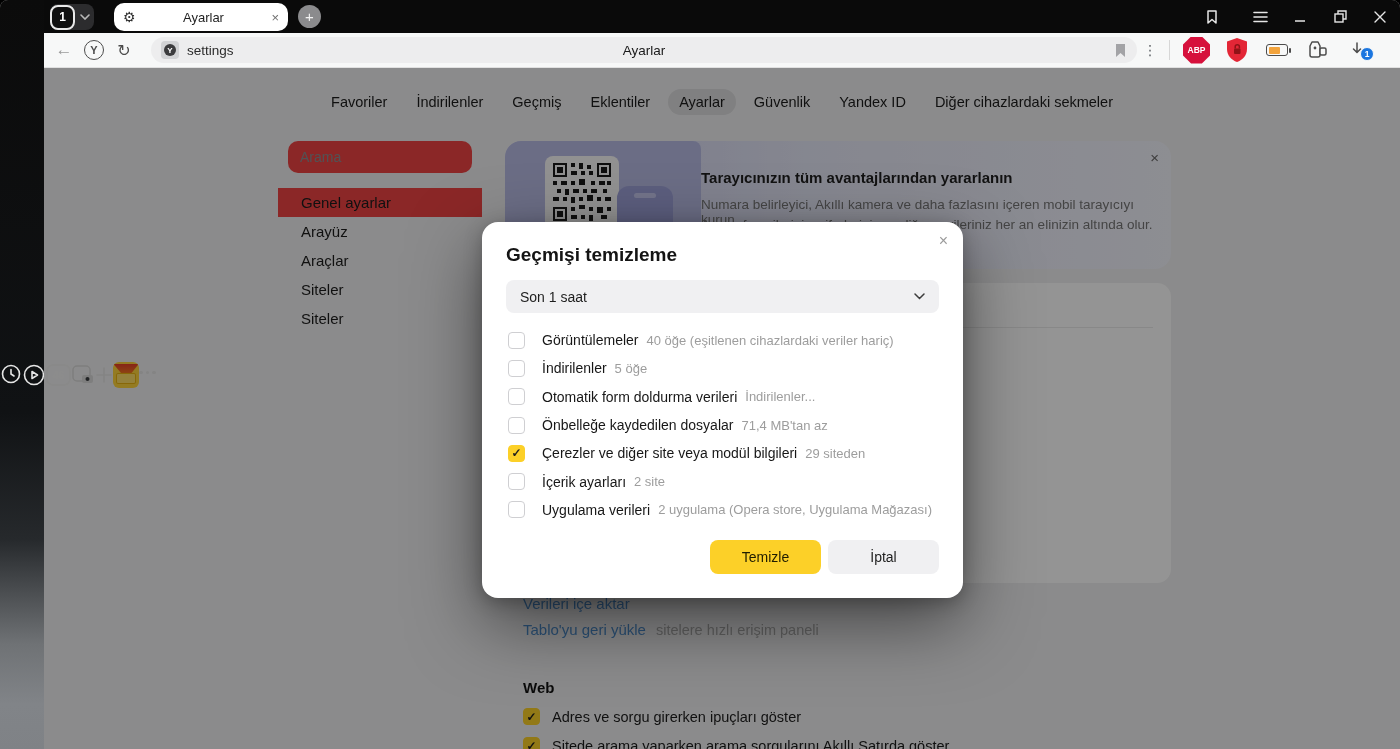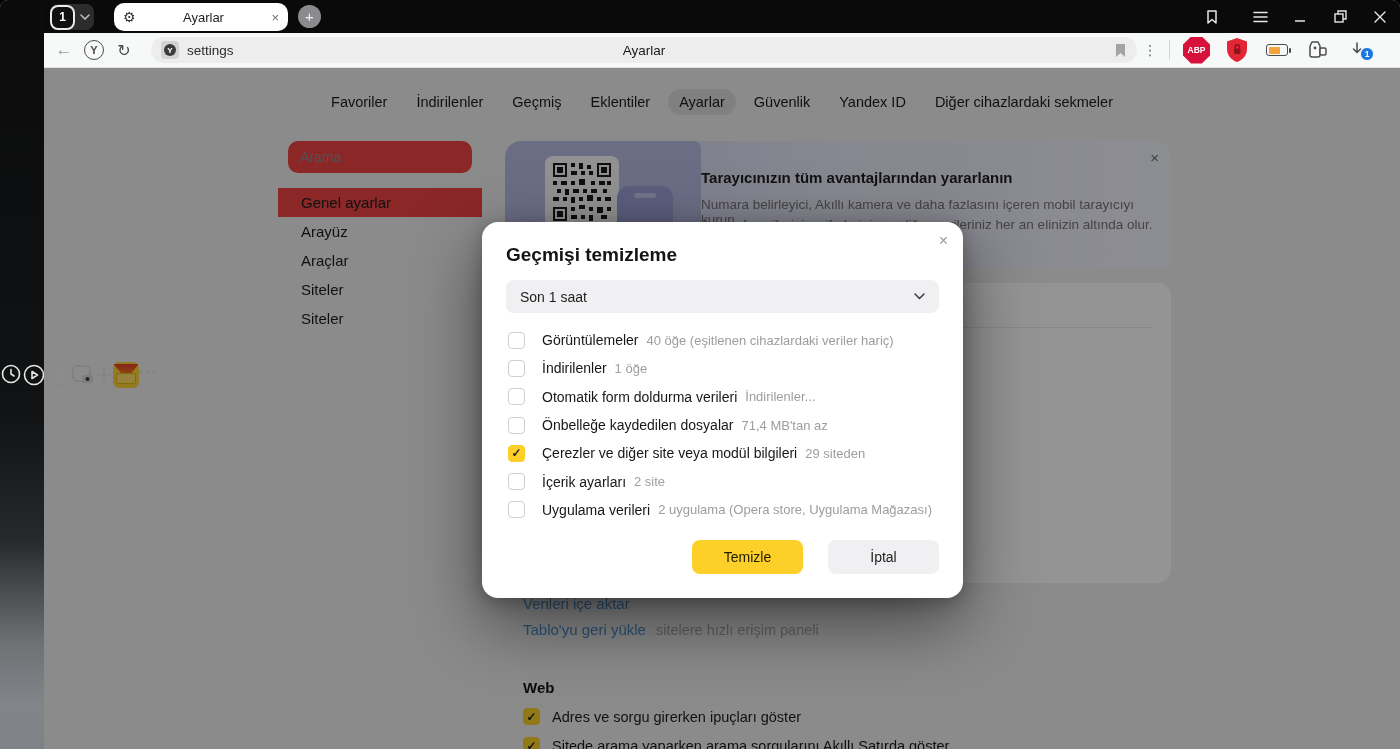--- a/index.html
+++ b/index.html
@@ -124,21 +124,21 @@
   .mtitle { position:absolute; left:24px; top:22px; font-size:19px; font-weight:bold; color:#141414; }
   .mselect { position:absolute; left:24px; top:58px; width:433px; height:33px; background:#f0f0f2; border-radius:8px;
     display:flex; align-items:center; padding:0 14px; font-size:14px; color:#1e1e1e; }
   .mselect .chev { margin-left:auto; }
   .mrows { position:absolute; left:26px; top:104px; right:24px; }
   .mrow { height:28.3px; display:flex; align-items:center; gap:0; }
   .mrow .mlabel { margin-left:17px; font-size:14px; color:#171717; white-space:nowrap; }
   .mrow .mmeta { margin-left:8px; font-size:13px; color:#9d9d9d; white-space:nowrap; }
   .mbtns { position:absolute; right:24px; top:318px; display:flex; gap:7px; }
   .btn { height:34px; border:none; border-radius:8px; font-size:14px; font-family:"Liberation Sans", sans-serif;
-    display:flex; align-items:center; justify-content:center;margin-left:18px; }
+    display:flex; align-items:center; justify-content:center; }
   .btn.primary { width:111px; background:#fcd028; color:#201d00; }
   .btn.plain { width:111px; background:#f0f0f2; color:#1e1e1e; }
 
   svg { display:block; }
 </style>
 </head>
 <body>
 
 <div class="window">
 
@@ -400,21 +400,21 @@
       </div>
       <div class="mrows">
         <div class="mrow">
           <span class="cb"></span>
           <span class="mlabel">Görüntülemeler</span>
           <span class="mmeta">40 öğe (eşitlenen cihazlardaki veriler hariç)</span>
         </div>
         <div class="mrow">
           <span class="cb"></span>
           <span class="mlabel">İndirilenler</span>
-          <span class="mmeta">1 öğe</span>
+          <span class="mmeta">5 öğe</span>
         </div>
         <div class="mrow">
           <span class="cb"></span>
           <span class="mlabel">Otomatik form doldurma verileri</span>
           <span class="mmeta">İndirilenler...</span>
         </div>
         <div class="mrow">
           <span class="cb"></span>
           <span class="mlabel">Önbelleğe kaydedilen dosyalar</span>
           <span class="mmeta">71,4 MB'tan az</span>

